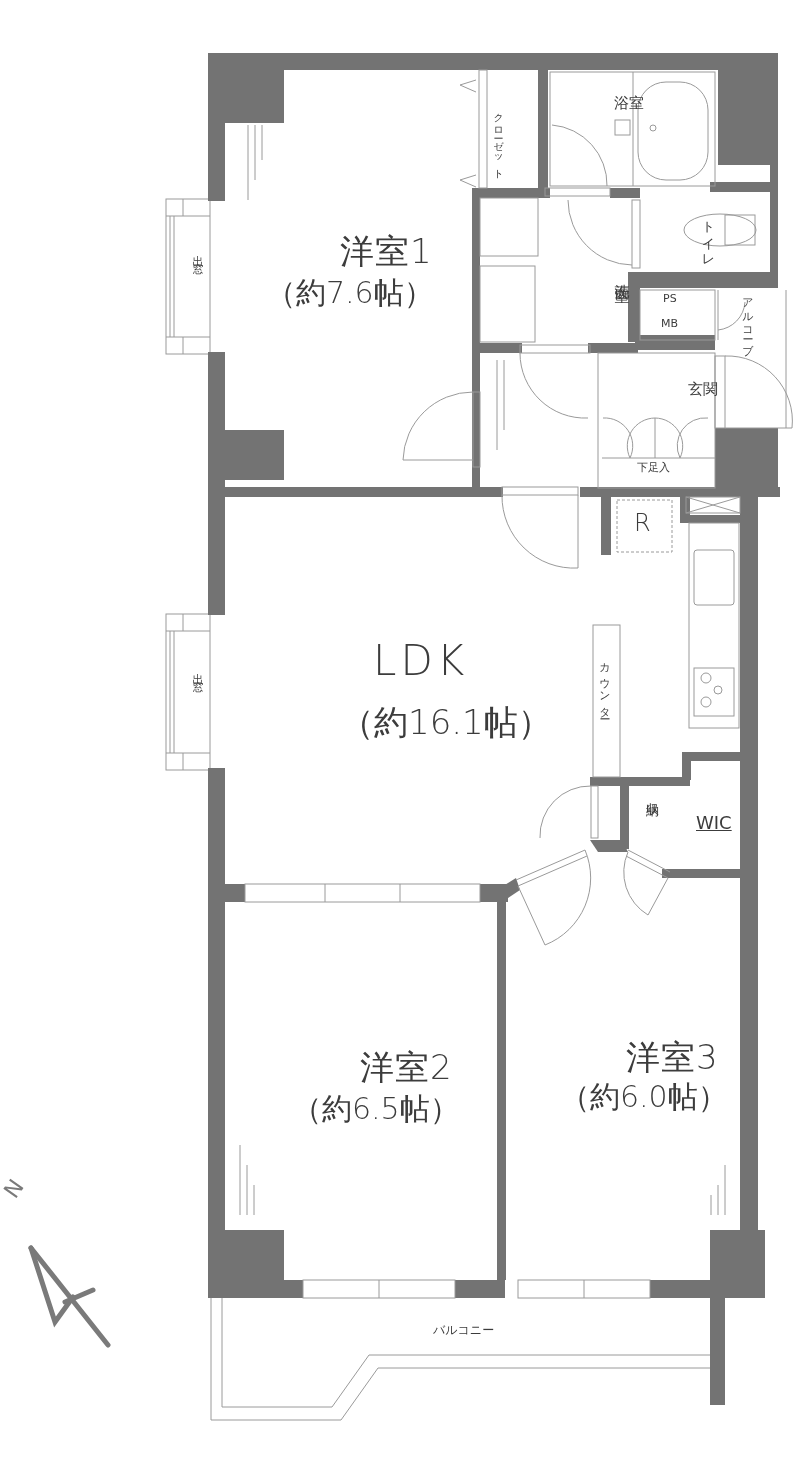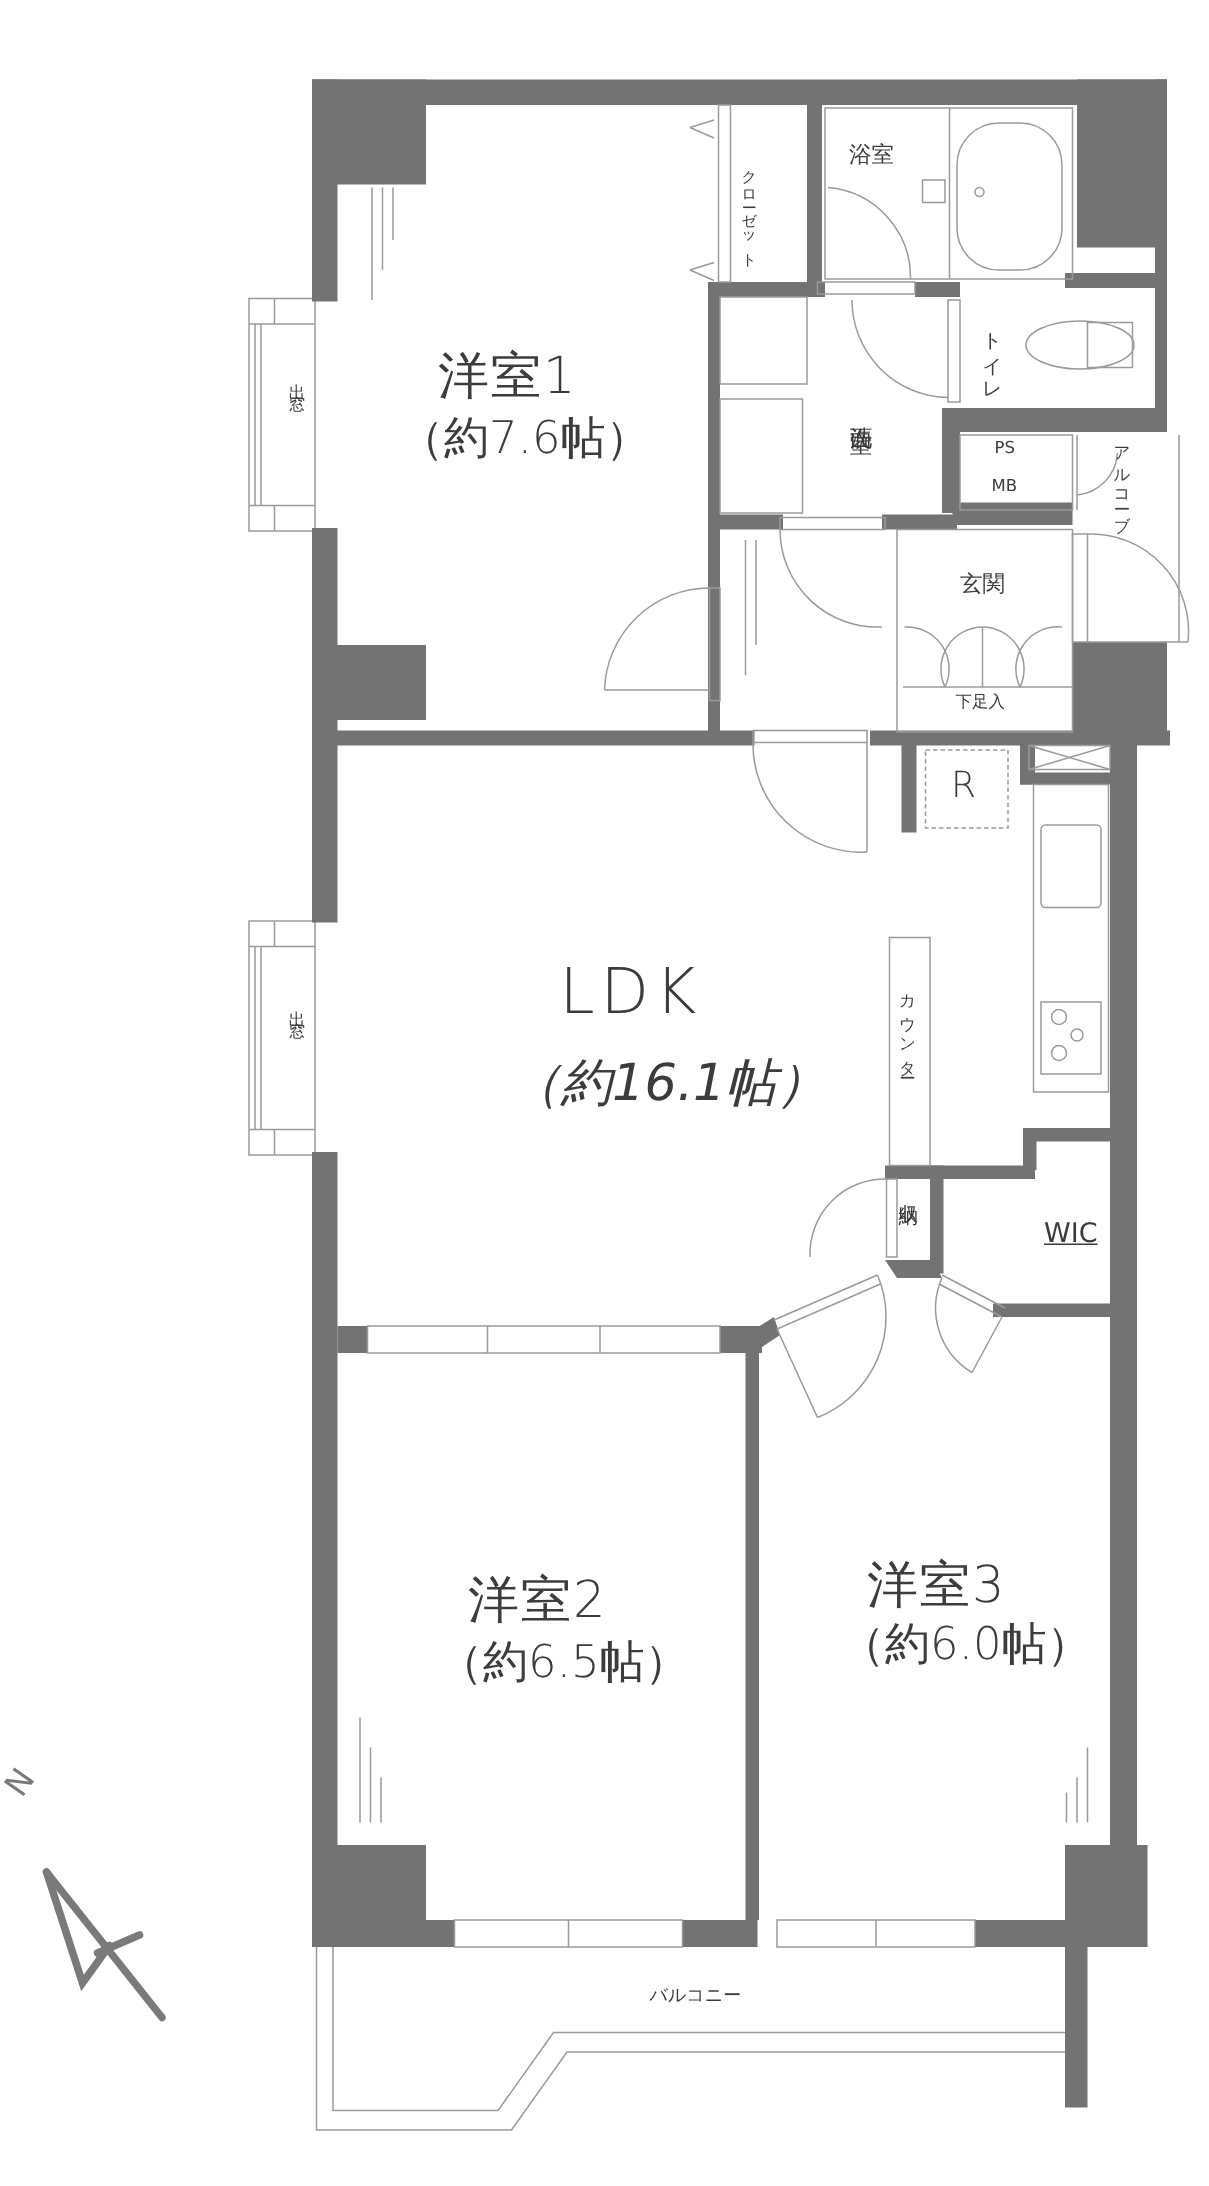--- a/index.html
+++ b/index.html
@@ -1,24 +1,24 @@
 <!DOCTYPE html>
 <html><head>
 <meta charset="utf-8">
 <style>
   html, body { margin:0; padding:0; background:#ffffff; }
   body { width:806px; height:1457px; position:relative; overflow:hidden;
          font-family:"DejaVu Sans", "Liberation Sans", sans-serif; color:#3a3a3a; }
   #plan { position:absolute; left:0; top:0; width:806px; height:1457px; }
   .lbl { position:absolute; white-space:nowrap; color:#3c3c3c; line-height:1; text-align:center; }
-  .big { font-size:34px; font-weight:300; letter-spacing:1px; }
+  .big { font-size:34px; font-weight:300; letter-spacing:1px;margin-left:48px; }
   .area { font-size:30px; font-weight:300; }
   .ldk { font-size:42px; font-weight:300; letter-spacing:4px; }
-  .ldk-area { font-size:34px; font-weight:300;font-style:italic; }
-  .sm { font-size:15px; }
+  .ldk-area { font-size:34px; font-weight:300; }
+  .sm { font-size:15px;margin-left:48px; }
   .xs { font-size:11px; }
   .vert { writing-mode:vertical-rl; text-orientation:upright; letter-spacing:2px; }
 </style>
 </head>
 <body>
 
 <svg id="plan" viewBox="0 0 806 1457" xmlns="http://www.w3.org/2000/svg">
 
   <g fill="none" stroke="#9a9a9a" stroke-width="1">
     <polyline points="211,1297 211,1420 341,1420 378,1368 722,1368"></polyline>

